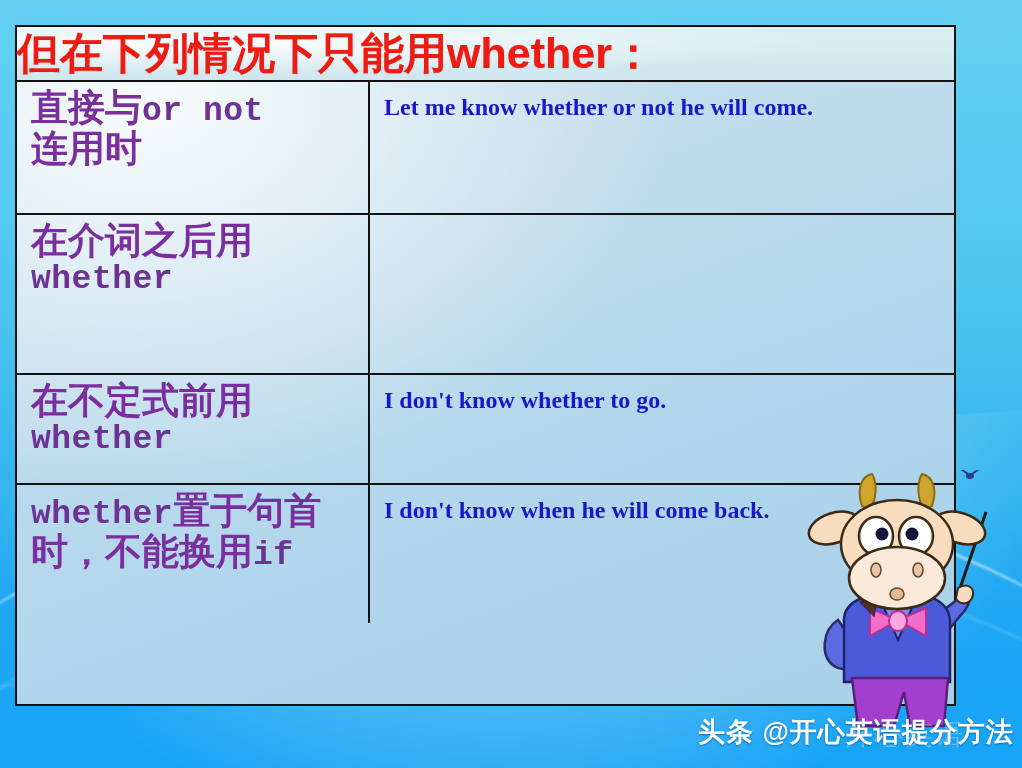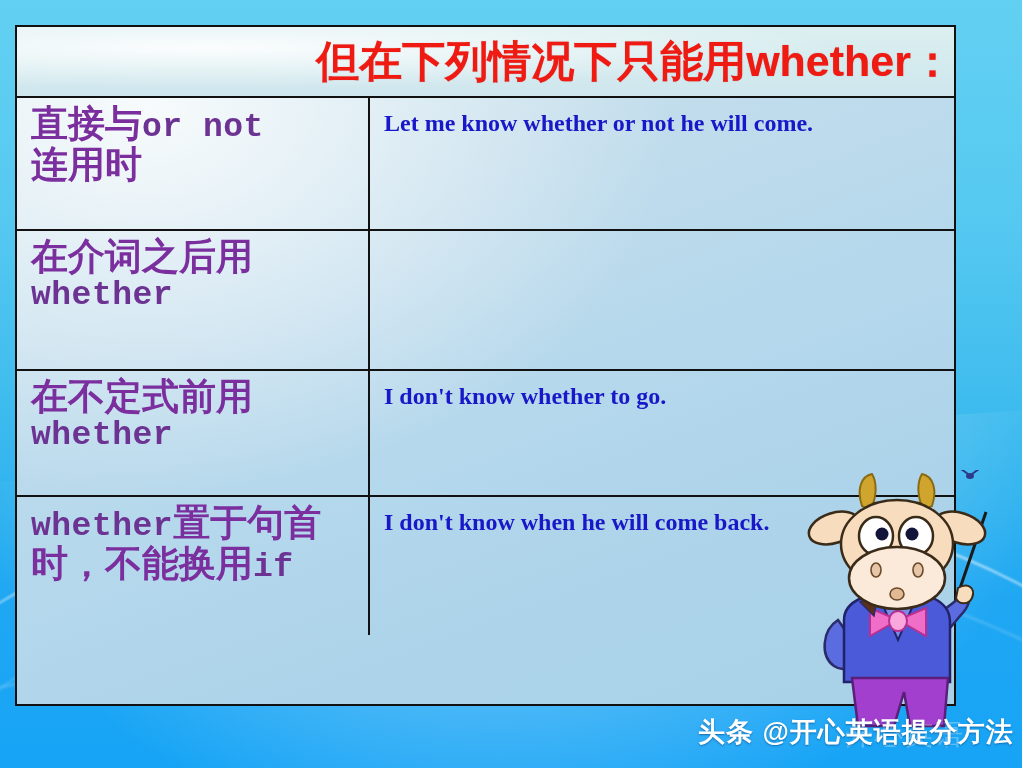--- a/index.html
+++ b/index.html
@@ -54,21 +54,21 @@
     position:absolute;left:15px;top:25px;width:941px;height:681px;
     border:2px solid #111;
     box-sizing:border-box;
     background:
       radial-gradient(ellipse at 14% 12%, rgba(255,255,255,.85) 0%, rgba(255,255,255,0) 46%),
       linear-gradient(160deg,#cfe6ea 0%,#c2ddec 30%,#b5d8ec 55%,#acd3ea 78%,#a8d1e8 100%);
   }
   .t-row{display:flex;box-sizing:border-box;}
   .t-row + .t-row{border-top:2px solid #111;}
   .t-title{
-    height:69px;display:flex;align-items:center;justify-content:flex-end;
+    height:53px;display:flex;align-items:center;justify-content:flex-start;
     box-sizing:border-box;
     background:
       radial-gradient(ellipse at 20% 30%, rgba(255,255,255,.9) 0%, rgba(255,255,255,0) 60%),
       linear-gradient(180deg,#dceff0 0%,#d3eaee 60%,#cfe6ee 100%);
   }
   .t-title span{
     color:#ef1a12;font-weight:bold;font-size:43px;letter-spacing:0px;
     font-family:"Liberation Sans","DejaVu Sans",sans-serif;
     line-height:1;
     text-shadow:0 0 1px rgba(190,0,0,.45);
@@ -94,22 +94,22 @@
     font-family:Liberation Mono, monospace;
     font-size:33px;letter-spacing:.5px;
   }
   .sent{
     color:#1818C8;font-weight:bold;
     font-family:"Liberation Serif","DejaVu Serif",serif;
     font-size:24px;line-height:1.25;
     letter-spacing:0px;
   }
   .r1{height:133px}
-  .r2{height:140px}
-  .r3{height:126px}
+  .r2{height:160px}
+  .r3{height:110px}
   .r4{height:140px}
 
   
   .cow{position:absolute;left:800px;top:470px;width:200px;height:258px;}
   .cow svg{display:block;width:100%;height:100%;}
 
   
   .watermark{
     position:absolute;left:690px;top:714px;
     color:#ffffff;font-weight:bold;font-size:27px;

